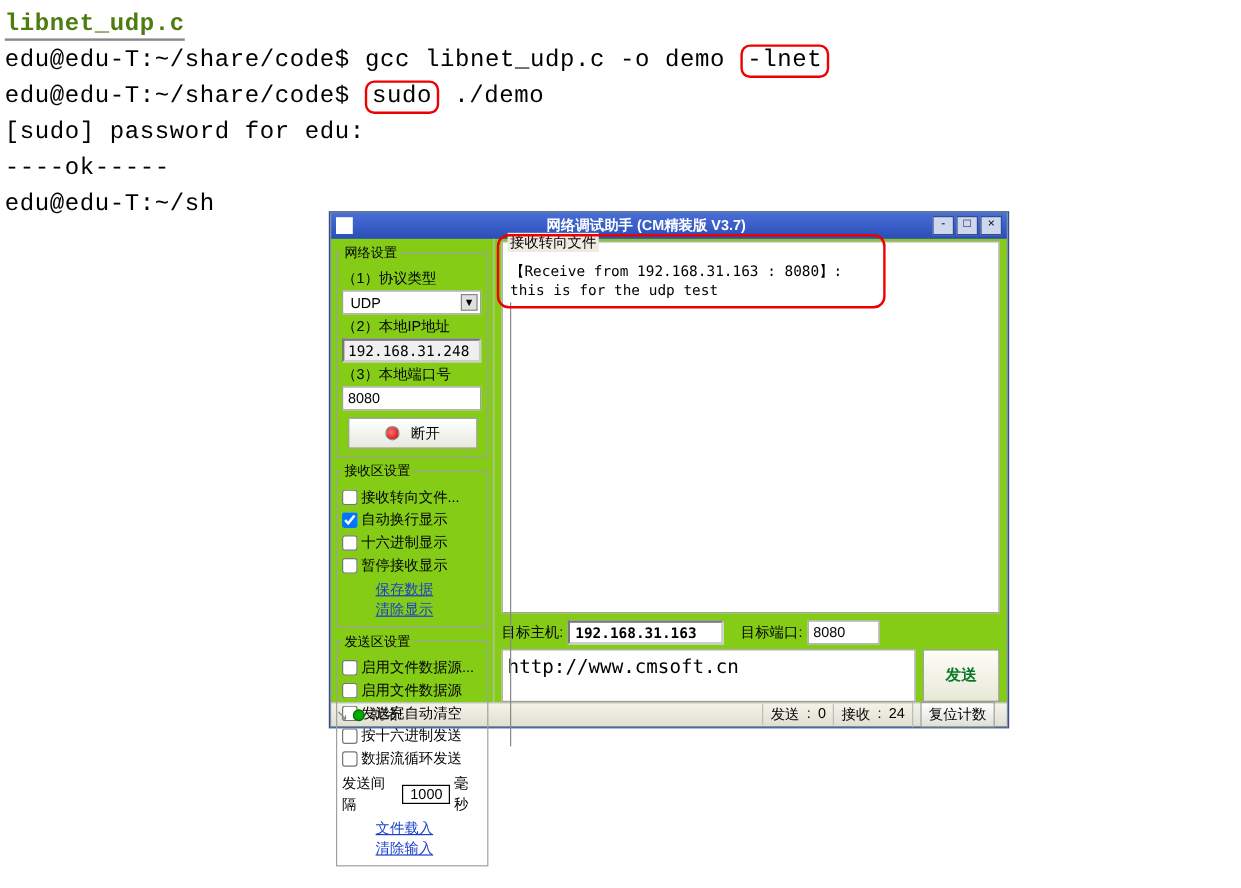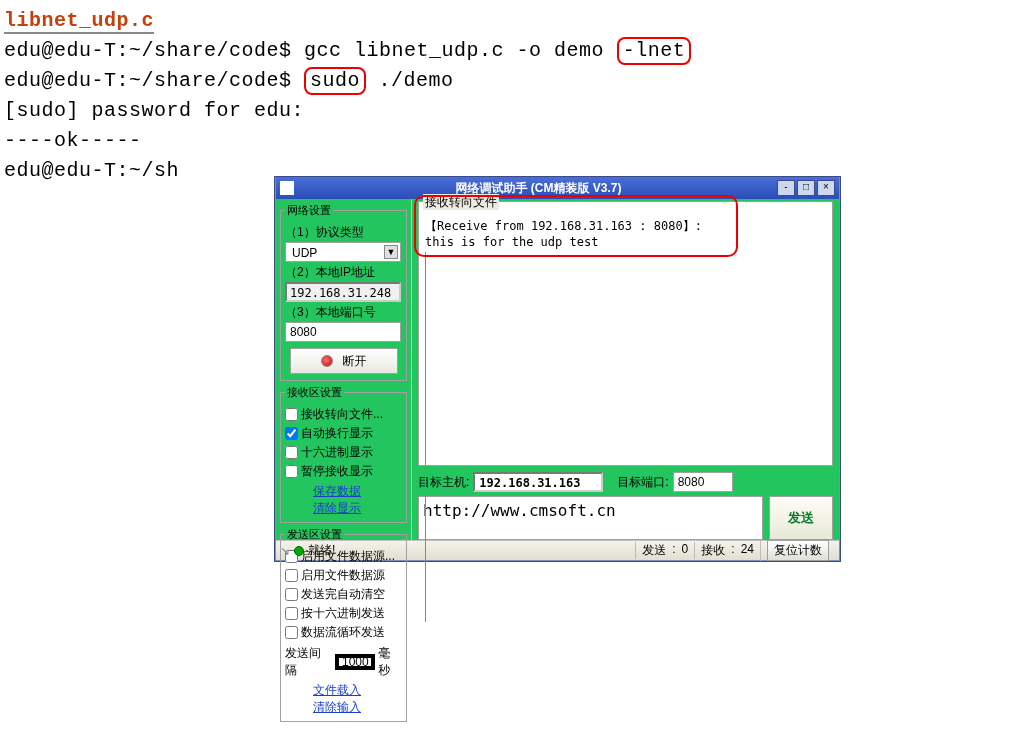--- a/index.html
+++ b/index.html
@@ -14,36 +14,36 @@
     height: 740px;
     position: relative;
     overflow: hidden;
   }
   .terminal {
     padding: 6px 0 0 4px;
     line-height: 30px;
     letter-spacing: 0.5px;
   }
   .tline { white-space: pre; }
-  .green { color: #c2410c; font-weight: bold; }
+  .green { color: #4d7c0f; font-weight: bold; }
   .red-box {
     border: 2px solid #e00;
     border-radius: 8px;
     padding: 0 4px;
     display: inline-block;
     line-height: 24px;
   }
   .underline { border-bottom: 2px solid #888; }
   .dialog {
     position: absolute;
     left: 275px;
     top: 177px;
     width: 565px;
-    height: 384px;
-    background: #22c55e;
+    height: 429px;
+    background: #84cc16;
     border: 1px solid #7a8fbf;
     border-top: none;
     box-shadow: 0 0 0 1px #3b4b8a;
     font-family: "SimSun","Microsoft YaHei",Arial,sans-serif;
     font-size: 12px;
   }
   .titlebar {
     height: 22px;
     background: linear-gradient(#4a6fd8,#2a4db8);
     color: #fff;
@@ -121,21 +121,21 @@
     width: 12px; height: 12px;
     border-radius: 50%;
     border:1px solid #888;
     background: radial-gradient(circle at 40% 40%, #ff7070, #d00000);
   }
   .chk-row { font-size: 12px; margin: 2px 0; display:flex; align-items:center; gap:3px;}
   .chk-row input { margin:0; width:13px; height:13px;}
   .link-row { font-size: 12px; margin: 3px 0; }
   .link-row .lnk { color: #1a3fcc; text-decoration: underline; cursor: pointer; margin-right: 6px; margin-left: 28px;}
   .send-int { font-size:12px; display:flex; align-items:center; gap:3px; margin:4px 0 2px 0;}
-  .send-int input { width:40px; height:16px; border:4px solid #000000; font-size:12px; text-align:center;}
+  .send-int input { width:40px; height:16px; border:1px solid #000000; font-size:12px; text-align:center;}
   .recv-area {
     position: relative;
     flex: 1;
     border: 1px solid #a0a0a0;
     background: #fff;
     margin-top: -2px;
     padding: 16px 6px 4px 6px;
     font-size: 12px;
     line-height: 16px;
     font-family: "SimSun",monospace;

